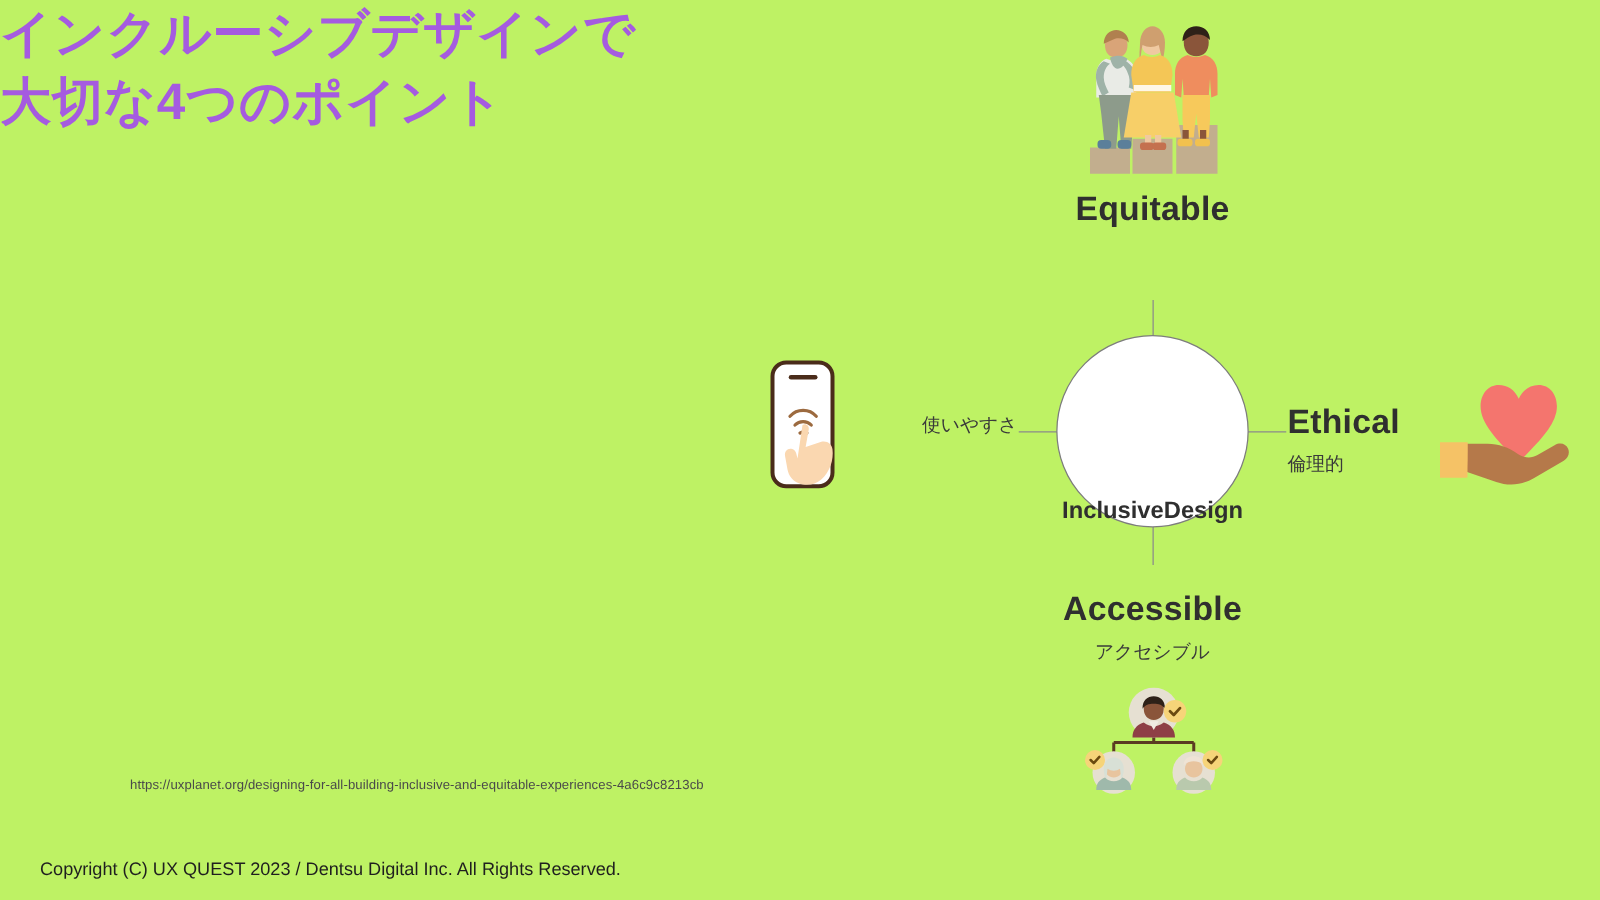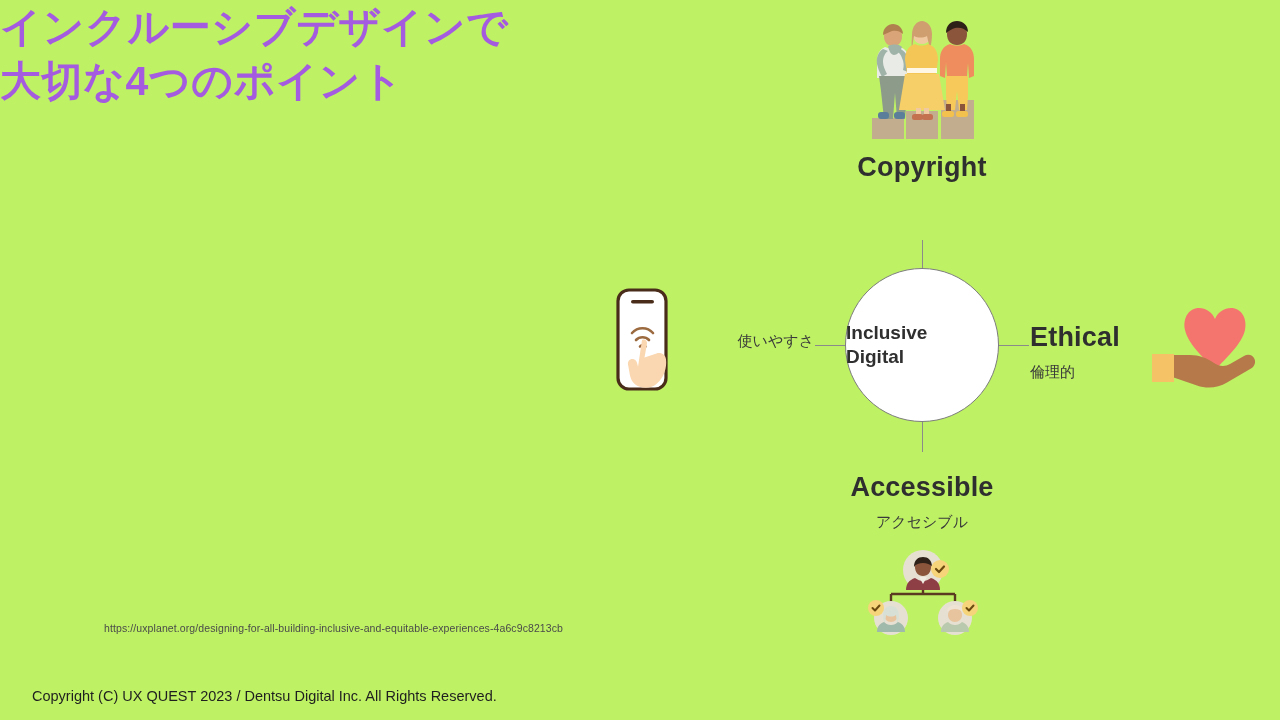--- a/index.html
+++ b/index.html
@@ -65,22 +65,21 @@
   .center-circle {
     position: absolute;
     left: 845px;
     top: 268px;
     width: 154px;
     height: 154px;
     border: 1.4px solid #7d7d7d;
     border-radius: 50%;
     box-sizing: border-box;
     display: flex;
-    flex-direction: column;
-    align-items: flex-start;
+    align-items: flex-end;
     justify-content: center;
     background: #ffffff;
     z-index: 3;
   }
   .center-circle .ct-line {
     font-size: 19px;
     font-weight: 700;
     color: #2f2f2f;
     line-height: 1.28;
     text-align: center;
@@ -148,21 +147,21 @@
 
   <div>
 
     <div class="connector conn-top"></div>
     <div class="connector conn-bottom"></div>
     <div class="connector conn-left"></div>
     <div class="connector conn-right"></div>
 
     <div class="center-circle">
       <div class="ct-line">Inclusive</div>
-      <div class="ct-line">Digital</div>
+      <div class="ct-line">Design</div>
     </div>
 
     <div class="illus illus-equity">
       <svg viewBox="0 0 112 132" xmlns="http://www.w3.org/2000/svg">
 
         <rect x="6" y="110" width="32" height="21" fill="#c2ae8e"></rect>
         <rect x="40" y="103" width="32" height="28" fill="#c2ae8e"></rect>
         <rect x="75" y="92" width="33" height="39" fill="#c2ae8e"></rect>
 
         <g>
@@ -196,21 +195,21 @@
           <path d="M80 68h22v20l-1 14h-8l-2-19-2 19h-8l-1-14z" fill="#f7c95b"></path>
           <rect x="80" y="96" width="5" height="10" fill="#8a553a"></rect>
           <rect x="94" y="96" width="5" height="10" fill="#8a553a"></rect>
           <rect x="76" y="103" width="12" height="6" rx="2.5" fill="#f2c14e"></rect>
           <rect x="90" y="103" width="12" height="6" rx="2.5" fill="#f2c14e"></rect>
         </g>
       </svg>
     </div>
 
     <div class="node-label lbl-equitable">
-      <div class="en">Copyright</div>
+      <div class="en">Equitable</div>
     </div>
 
     <div class="illus illus-phone">
       <svg viewBox="0 0 92 112" xmlns="http://www.w3.org/2000/svg">
         <rect x="10" y="6" width="48" height="99" rx="11" ry="11" fill="#ffffff" stroke="#4a2c1a" stroke-width="3.2"></rect>
         <rect x="23" y="16" width="23" height="3.6" rx="1.8" fill="#4a2c1a"></rect>
         <g fill="none" stroke="#9c6a3f" stroke-width="2.6" stroke-linecap="round">
           <path d="M24 49a14 14 0 0 1 21 0"></path>
           <path d="M28 56a9 9 0 0 1 13 0"></path>
           <path d="M32 62.5a4.5 4.5 0 0 1 5.5 0"></path>

